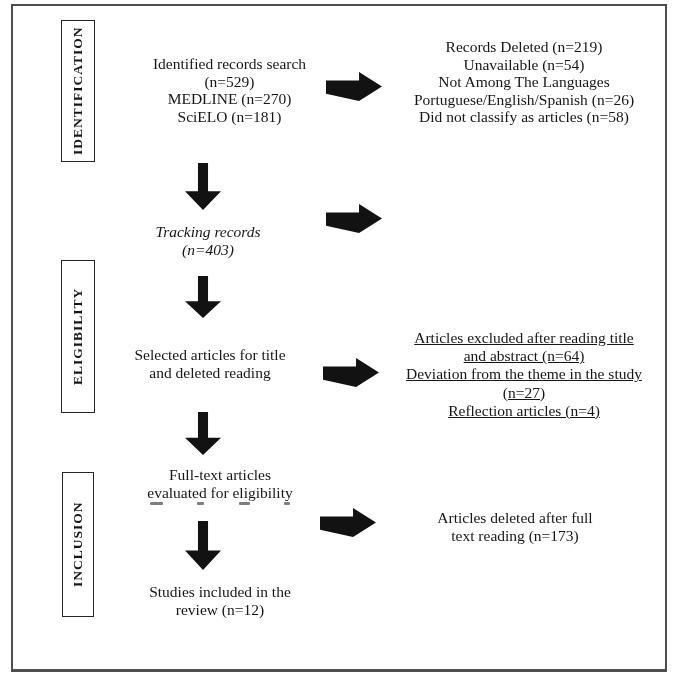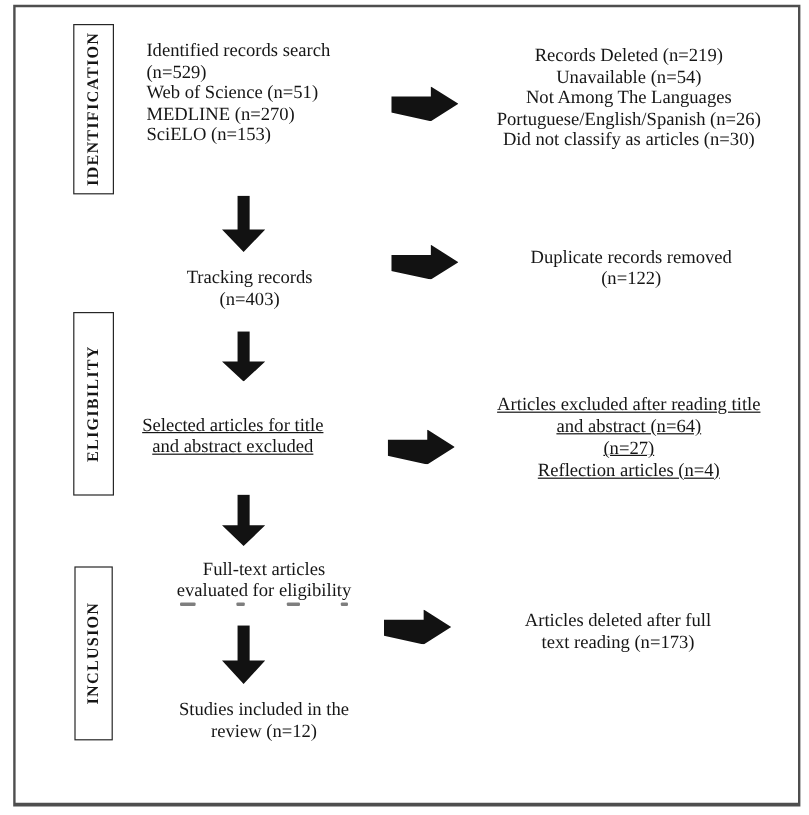--- a/index.html
+++ b/index.html
@@ -15,24 +15,24 @@
   .stage{
     position:absolute;box-sizing:border-box;border:1.5px solid #262626;background:#ffffff;
     display:flex;align-items:center;justify-content:center;
     writing-mode:vertical-rl;transform:rotate(180deg);
     font-weight:bold;font-size:13.5px;letter-spacing:1px;white-space:nowrap;
   }
   .stage-identification{left:61px;top:20px;width:34px;height:142px;}
   .stage-eligibility{left:61px;top:260px;width:34px;height:153px;}
   .stage-inclusion{left:62px;top:472px;width:32px;height:145px;}
   .tblock{position:absolute;font-size:15.5px;line-height:17.5px;text-align:center;}
-  .tblock.left{text-align:left;}
+  .tblock.left{text-align:center;margin-top:21px;}
   .m0{left:122px;top:34px;width:215px;}
-  .m1{left:108px;top:223px;width:200px;}
-  .m2{left:94px;top:346px;width:200px;line-height:18px;text-decoration:underline;}
+  .m1{left:108px;top:223px;width:200px;font-style:italic;}
+  .m2{left:110px;top:346px;width:200px;line-height:18px;}
   .m3{left:120px;top:466px;width:200px;}
   .m4{left:120px;top:583px;width:200px;}
   .e0{left:390px;top:38px;width:268px;}
   .e1{left:396px;top:206px;width:260px;}
   .e2{left:388px;top:329px;width:272px;line-height:18.2px;text-decoration:underline;}
   .e3{left:385px;top:509px;width:260px;}
   .arrow-down{
     position:absolute;width:36px;background:#121212;
     clip-path:polygon(36% 0,64% 0,64% 60%,100% 60%,50% 100%,0 60%,36% 60%);
   }
@@ -71,33 +71,32 @@
   <div class="stage stage-eligibility">
     <span>ELIGIBILITY</span>
   </div>
   <div class="stage stage-inclusion">
     <span>INCLUSION</span>
   </div>
 
   <div class="tblock left m0">
     <div>Identified records search</div>
     <div>(n=529)</div>
-    <div>Web of Science (n=51)</div>
     <div>MEDLINE (n=270)</div>
-    <div>SciELO (n=153)</div>
+    <div>SciELO (n=181)</div>
   </div>
 
   <div class="tblock m1">
     <div>Tracking records</div>
     <div>(n=403)</div>
   </div>
 
   <div class="tblock m2">
     <div>Selected articles for title</div>
-    <div>and abstract excluded</div>
+    <div>and deleted reading</div>
   </div>
 
   <div class="tblock m3">
     <div>Full-text articles</div>
     <div>evaluated for eligibility</div>
   </div>
 
   <div class="clip-frag">
       <i></i>
       <i></i>
@@ -108,31 +107,28 @@
   <div class="tblock m4">
     <div>Studies included in the</div>
     <div>review (n=12)</div>
   </div>
 
   <div class="tblock e0">
     <div>Records Deleted (n=219)</div>
     <div>Unavailable (n=54)</div>
     <div>Not Among The Languages</div>
     <div>Portuguese/English/Spanish (n=26)</div>
-    <div>Did not classify as articles (n=30)</div>
+    <div>Did not classify as articles (n=58)</div>
   </div>
 
-  <div class="tblock e1">
-    <div>Duplicate records removed</div>
-    <div>(n=122)</div>
-  </div>
 
   <div class="tblock e2">
     <div>Articles excluded after reading title</div>
     <div>and abstract (n=64)</div>
+    <div>Deviation from the theme in the study</div>
     <div>(n=27)</div>
     <div>Reflection articles (n=4)</div>
   </div>
 
   <div class="tblock e3">
     <div>Articles deleted after full</div>
     <div>text reading (n=173)</div>
   </div>
 
   <div class="arrow-down ad1"></div>

